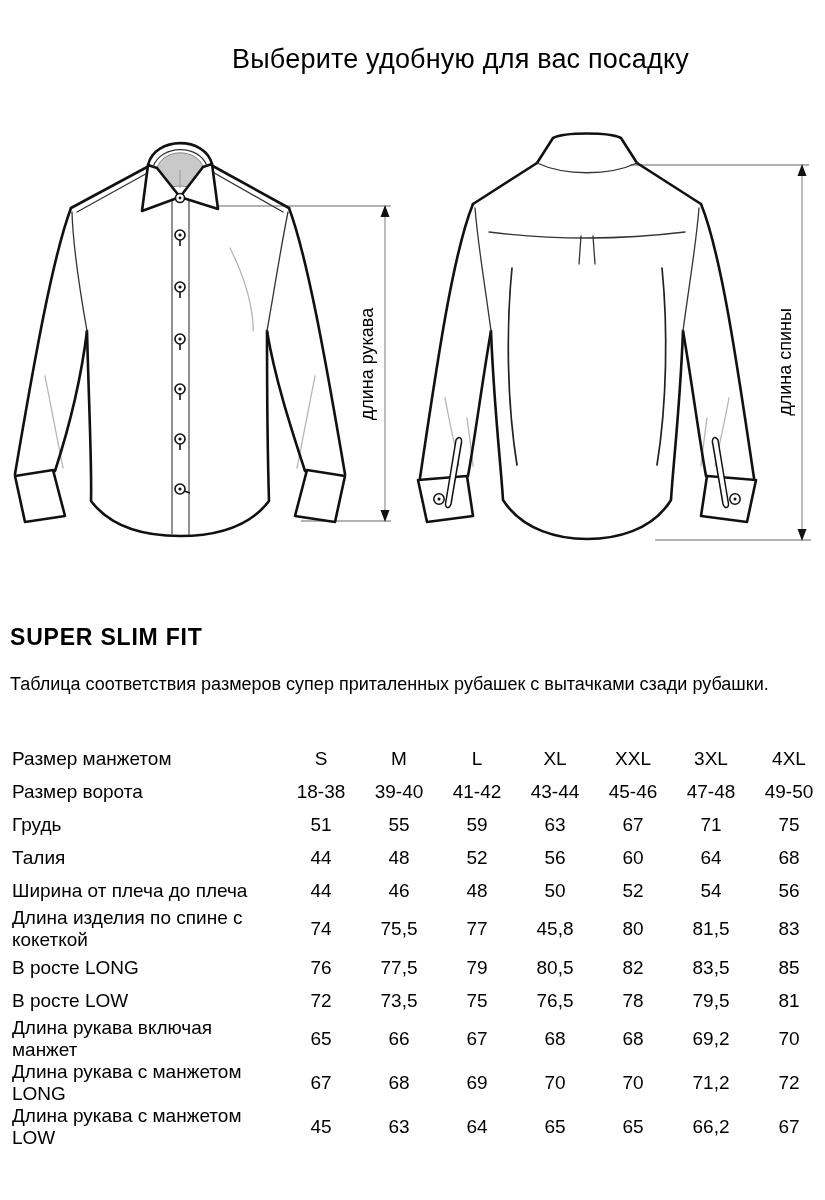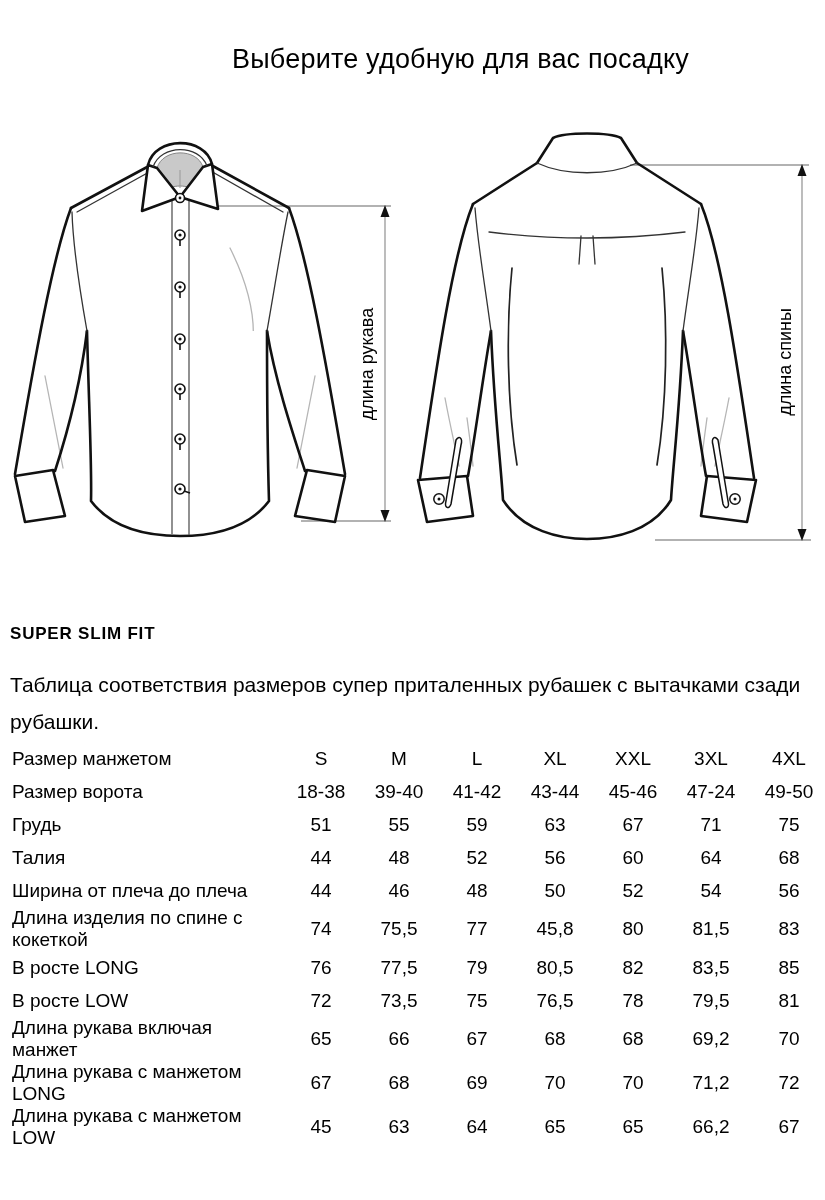--- a/index.html
+++ b/index.html
@@ -10,25 +10,25 @@
   .page-title{
     position:absolute;top:44px;left:0;width:825px;
     text-align:center;font-size:27px;letter-spacing:0.2px;padding-left:48px;
   }
   .fig{position:absolute;top:118px;}
   .fig-front{left:5px;}
   .fig-back{left:415px;}
   .dim-label{font-size:18px;fill:#000;font-family:"Liberation Sans",sans-serif;}
   .section-heading{
     position:absolute;left:10px;top:624px;margin:0;
-    font-size:17px;font-weight:bold;letter-spacing:0.8px;
+    font-size:23px;font-weight:bold;letter-spacing:0.8px;
   }
   .section-desc{
     position:absolute;left:10px;top:666px;width:795px;margin:0;
-    font-size:21px;line-height:37px;
+    font-size:18px;line-height:37px;
   }
   table.size-table{
     position:absolute;left:12px;top:742px;width:816px;
     border-collapse:collapse;table-layout:fixed;font-size:19px;
   }
   table.size-table td{height:33px;padding:0;text-align:center;vertical-align:middle;}
   table.size-table td.lbl{text-align:left;}
 </style>
 </head>
 <body>
@@ -192,21 +192,21 @@
       <td>3XL</td>
       <td>4XL</td>
     </tr>
     <tr>
       <td class="lbl">Размер ворота</td>
       <td>18-38</td>
       <td>39-40</td>
       <td>41-42</td>
       <td>43-44</td>
       <td>45-46</td>
-      <td>47-24</td>
+      <td>47-48</td>
       <td>49-50</td>
     </tr>
     <tr>
       <td class="lbl">Грудь</td>
       <td>51</td>
       <td>55</td>
       <td>59</td>
       <td>63</td>
       <td>67</td>
       <td>71</td>

